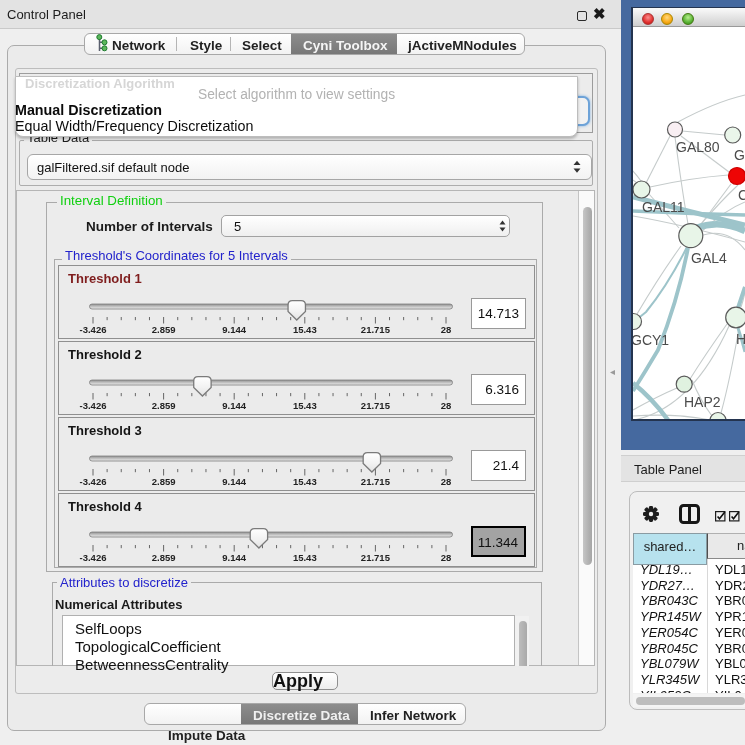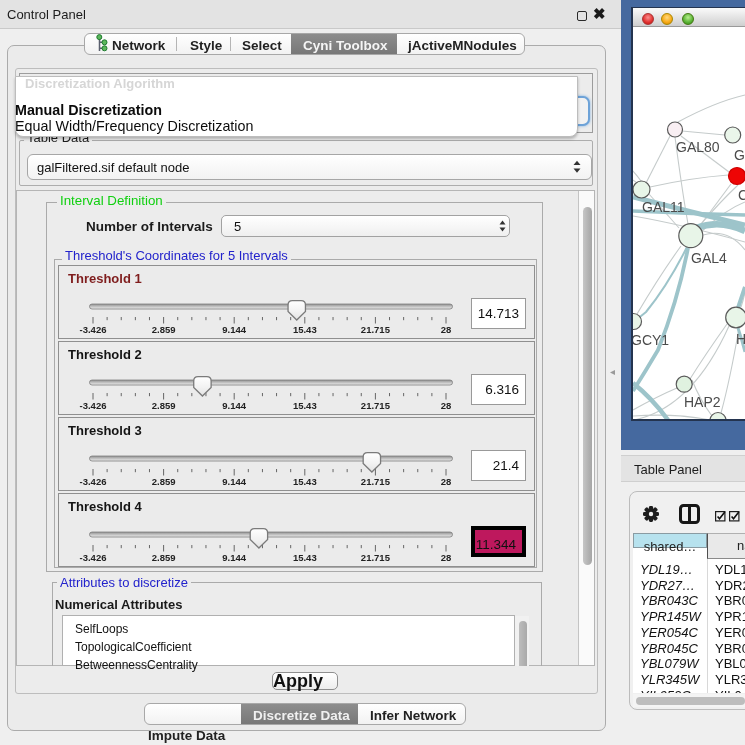--- a/index.html
+++ b/index.html
@@ -191,40 +191,40 @@
         <line x1="358.76" y1="22" x2="358.76" y2="25.2" stroke="#666" stroke-width="1"></line>
         <line x1="372.88" y1="22" x2="372.88" y2="25.2" stroke="#666" stroke-width="1"></line>
         <line x1="387" y1="22" x2="387" y2="28.5" stroke="#666" stroke-width="1"></line>
         <text x="34" y="38" font-size="9.5" font-weight="bold" fill="#222" text-anchor="middle" font-family="Liberation Sans, sans-serif">-3.426</text>
         <text x="104.6" y="38" font-size="9.5" font-weight="bold" fill="#222" text-anchor="middle" font-family="Liberation Sans, sans-serif">2.859</text>
         <text x="175.2" y="38" font-size="9.5" font-weight="bold" fill="#222" text-anchor="middle" font-family="Liberation Sans, sans-serif">9.144</text>
         <text x="245.8" y="38" font-size="9.5" font-weight="bold" fill="#222" text-anchor="middle" font-family="Liberation Sans, sans-serif">15.43</text>
         <text x="316.4" y="38" font-size="9.5" font-weight="bold" fill="#222" text-anchor="middle" font-family="Liberation Sans, sans-serif">21.715</text>
         <text x="387" y="38" font-size="9.5" font-weight="bold" fill="#222" text-anchor="middle" font-family="Liberation Sans, sans-serif">28</text>
         <path d="M 191.2075287978107 10 Q 191.2075287978107 5.7 195.5075287978107 5.7 L 204.3075287978107 5.7 Q 208.6075287978107 5.7 208.6075287978107 10 L 208.6075287978107 16.5 L 199.9075287978107 25 L 191.2075287978107 16.5 Z" fill="url(#thumbgrad)" stroke="#7a7a7a" stroke-width="1.3"></path>
-      </svg><div class="abs" style="left:471px;top:526px;width:55px;height:31px;background:#be185d;border:4px solid #000000;box-sizing:border-box;font-size:13.5px;color:#111;text-align:right;line-height:29px;padding-right:6px;">11.344</div><svg width="0" height="0">
+      </svg><div class="abs" style="left:471px;top:526px;width:55px;height:31px;background:#a3a3a3;border:2px solid #000000;box-sizing:border-box;font-size:13.5px;color:#111;text-align:right;line-height:29px;padding-right:6px;">11.344</div><svg width="0" height="0">
         <defs>
           <linearGradient id="trackgrad" x1="0" y1="0" x2="0" y2="1">
             <stop offset="0" stop-color="#8f8f8f"></stop>
             <stop offset="0.5" stop-color="#c0c0c0"></stop>
             <stop offset="1" stop-color="#ececec"></stop>
           </linearGradient>
           <linearGradient id="thumbgrad" x1="0" y1="0" x2="0" y2="1">
             <stop offset="0" stop-color="#ffffff"></stop>
             <stop offset="0.55" stop-color="#f2f2f2"></stop>
             <stop offset="1" stop-color="#e2e2e2"></stop>
           </linearGradient>
         </defs>
       </svg></div>
 
   <div class="abs" style="left:52px;top:582px;width:490px;height:84px;border:1px solid #aaaaaa;border-bottom:none;box-sizing:border-box;"></div>
   <div class="abs" style="left:57px;top:575px;background:#ececec;padding:0 3px;font-size:13px;color:#2222cc;">Attributes to discretize</div>
   <div class="abs" style="left:55px;top:597px;font-size:13px;font-weight:bold;color:#1a1a1a;text-align:center;">Numerical Attributes</div>
   <div class="abs" style="left:62px;top:615px;width:453px;height:51px;background:#ffffff;border:1px solid #b0b0b0;box-sizing:border-box;"></div>
-  <div class="abs" style="left:75px;top:620px;font-size:12px;color:#111;line-height:18.2px;">SelfLoops<br>TopologicalCoefficient<br>BetweennessCentrality</div>
+  <div class="abs" style="left:75px;top:620px;font-size:15px;color:#111;line-height:18.2px;">SelfLoops<br>TopologicalCoefficient<br>BetweennessCentrality</div>
   <div class="abs" style="left:515px;top:616px;width:14px;height:50px;background:#f1f1f1;"></div>
   <div class="abs" style="left:518.5px;top:621px;width:8.5px;height:45px;background:linear-gradient(90deg,#bdbdbd,#a9a9a9);border-radius:5px 5px 0 0;"></div>
 
   <div class="abs" style="left:272px;top:672px;width:66px;height:18px;background:linear-gradient(#ffffff,#ededed);border:1px solid #8f8f8f;border-radius:5px;box-sizing:border-box;text-align:left;font-size:18px;font-weight:bold;color:#111;line-height:16px;">Apply</div>
 
   <div class="abs" style="left:84px;top:33px;width:441px;height:22px;background:linear-gradient(#ffffff,#f2f2f2);border:1px solid #a8a8a8;border-radius:6px;box-sizing:border-box;"></div>
   <div class="abs" style="left:95px;top:34px;width:13px;height:19px;">
     <svg width="13" height="19">
       <path d="M4.5 4 L4.5 17 M4.5 8.3 L9.5 8.3 M4.5 14.3 L9.5 14.3" stroke="#5a5f6e" stroke-width="1.5" fill="none"></path>
       <circle cx="4.3" cy="3.1" r="2.5" fill="#5cb85c" stroke="#1e7a2e" stroke-width="1"></circle>
@@ -235,27 +235,28 @@
   <div class="abs" style="left:112px;top:38px;font-size:13.5px;font-weight:bold;color:#222;">Network</div>
   <div class="abs" style="left:176px;top:37px;width:1px;height:14px;background:#b5b5b5;"></div>
   <div class="abs" style="left:190px;top:38px;font-size:13.5px;font-weight:bold;color:#222;">Style</div>
   <div class="abs" style="left:230px;top:37px;width:1px;height:14px;background:#b5b5b5;"></div>
   <div class="abs" style="left:242px;top:38px;font-size:13.5px;font-weight:bold;color:#222;">Select</div>
   <div class="abs" style="left:291px;top:34px;width:106px;height:20px;background:linear-gradient(#8d8d8d,#787878);"></div>
   <div class="abs" style="left:303px;top:38px;font-size:13.5px;font-weight:bold;color:#f5f5f5;">Cyni Toolbox</div>
   <div class="abs" style="left:408px;top:38px;font-size:13.5px;font-weight:bold;color:#222;">jActiveMNodules</div>
 
   <div class="abs" style="left:144px;top:703px;width:322px;height:22px;background:linear-gradient(#ffffff,#f2f2f2);border:1px solid #a8a8a8;border-radius:6px;box-sizing:border-box;"></div>
-  <div class="abs" style="left:148px;top:708px;font-size:13.5px;font-weight:bold;color:#222;margin-top:20px;">Impute Data</div>
+  <div class="abs" style="left:168px;top:708px;font-size:13.5px;font-weight:bold;color:#222;margin-top:20px;">Impute Data</div>
   <div class="abs" style="left:241px;top:704px;width:117px;height:20px;background:linear-gradient(#8d8d8d,#787878);"></div>
   <div class="abs" style="left:253px;top:708px;font-size:13.5px;font-weight:bold;color:#f0f0f0;">Discretize Data</div>
   <div class="abs" style="left:370px;top:708px;font-size:13.5px;font-weight:bold;color:#222;">Infer Network</div>
 
   <div class="abs" style="left:15px;top:76px;width:563px;height:61px;background:#ffffff;border:1px solid #bdbdbd;border-radius:0 0 8px 8px;box-shadow:0 2px 3px rgba(0,0,0,0.25);box-sizing:border-box;z-index:5;"></div>
   <div class="abs" style="left:25px;top:76px;font-size:13px;font-weight:bold;color:#d6d6d6;z-index:6;">Discretization Algorithm</div>
+  <div class="abs" style="left:15px;top:87px;width:563px;text-align:center;font-size:13.8px;color:#b2b2b2;z-index:6;">Select algorithm to view settings</div>
   <div class="abs" style="left:15px;top:102px;font-size:14.3px;font-weight:bold;color:#0b0b0b;z-index:6;">Manual Discretization</div>
   <div class="abs" style="left:15px;top:118px;font-size:14.3px;color:#0b0b0b;z-index:6;">Equal Width/Frequency Discretization</div>
 
   <div class="abs" style="left:610px;top:366px;font-size:10px;color:#9a9a9a;">◂</div>
 
   <div class="abs" style="left:621px;top:0;width:124px;height:450px;background:#45699f;"></div>
   <div class="abs" style="left:631px;top:7px;width:114px;height:414px;background:#24344f;"></div>
   <div class="abs" style="left:633px;top:8px;width:112px;height:411px;background:#ffffff;"></div>
 
   <div class="abs" style="left:633px;top:8px;width:112px;height:19px;background:linear-gradient(#fafafa,#cfcfcf);border-bottom:1px solid #9a9a9a;box-sizing:border-box;"></div>
@@ -355,21 +356,21 @@
       </svg>
   </div>
   <div class="abs" style="left:728.5px;top:508px;width:11px;height:11px;">
     <svg width="11" height="11">
         <rect x="0.6" y="0.6" width="9.3" height="9.3" fill="none" stroke="#1d1d1d" stroke-width="1.2"></rect>
         <path d="M2.6 5.6 L4.5 7.8 L9.8 0.9" fill="none" stroke="#111" stroke-width="1.6"></path>
       </svg>
   </div>
 
   <div class="abs" style="left:633px;top:533px;width:112px;height:160px;background:#ffffff;overflow:hidden;">
-    <div class="abs" style="left:0;top:0;width:74px;height:15px;background:#b7e2ee;border:1px solid #8a9ba2;box-sizing:border-box;text-align:center;font-size:13px;color:#222;line-height:25px;">shared…</div>
+    <div class="abs" style="left:0;top:0;width:74px;height:32px;background:#b7e2ee;border:1px solid #8a9ba2;box-sizing:border-box;text-align:center;font-size:13px;color:#222;line-height:25px;">shared…</div>
     <div class="abs" style="left:74px;top:0;width:50px;height:26px;background:#e9e9e9;border-top:1px solid #b0b0b0;border-bottom:1px solid #8a8a8a;border-left:1.5px solid #4e4e4e;box-sizing:border-box;"></div>
     <div class="abs" style="left:104px;top:0;font-size:13px;color:#222;line-height:25px;">na</div>
     <div class="abs" style="left:74px;top:26px;width:1px;height:140px;background:#d8d8d8;"></div>
     <div class="abs" style="left:7px;top:29px;font-size:13px;color:#111;line-height:15.7px;font-style:italic;">YDL19…<br>YDR27…<br>YBR043C<br>YPR145W<br>YER054C<br>YBR045C<br>YBL079W<br>YLR345W<br>YIL052C</div>
     <div class="abs" style="left:82px;top:29px;font-size:13px;color:#111;line-height:15.7px;">YDL1<br>YDR2<br>YBR0<br>YPR1<br>YER0<br>YBR0<br>YBL0<br>YLR3<br>YIL0</div>
   </div>
   <div class="abs" style="left:633px;top:694px;width:112px;height:13px;background:#f4f4f4;"></div>
   <div class="abs" style="left:636px;top:697px;width:109px;height:8px;background:#bdbdbd;border-radius:4px;"></div>
 
 </div>

